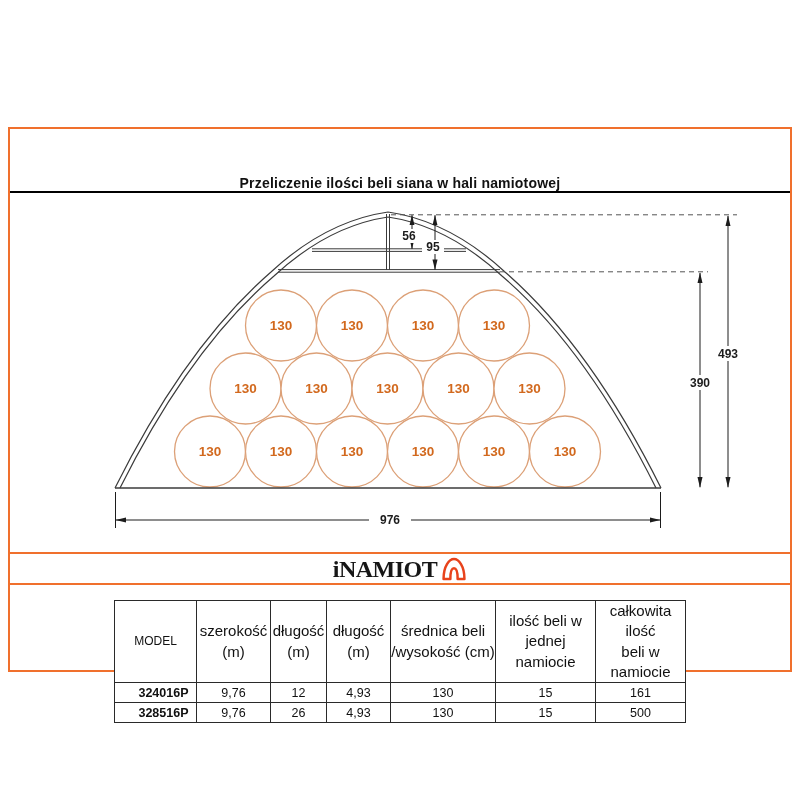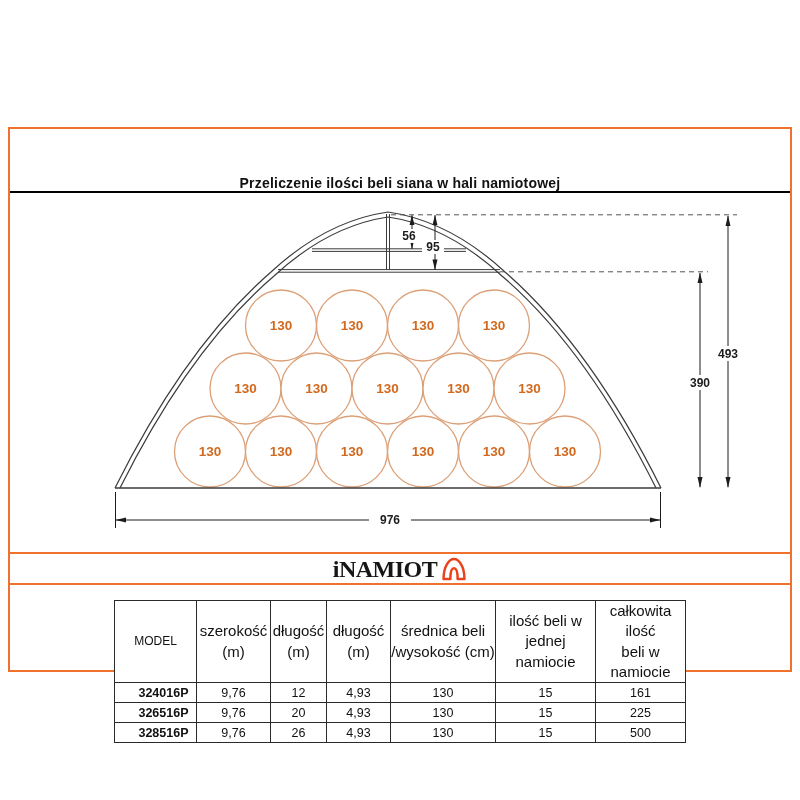--- a/index.html
+++ b/index.html
@@ -181,29 +181,20 @@
           <tr>
             <td class="model">324016P</td>
             <td>9,76</td>
             <td>12</td>
             <td>4,93</td>
             <td>130</td>
             <td>15</td>
             <td>161</td>
           </tr>
           <tr>
-            <td class="model">326516P</td>
-            <td>9,76</td>
-            <td>20</td>
-            <td>4,93</td>
-            <td>130</td>
-            <td>15</td>
-            <td>225</td>
-          </tr>
-          <tr>
             <td class="model">328516P</td>
             <td>9,76</td>
             <td>26</td>
             <td>4,93</td>
             <td>130</td>
             <td>15</td>
             <td>500</td>
           </tr>
         </tbody>
       </table>

